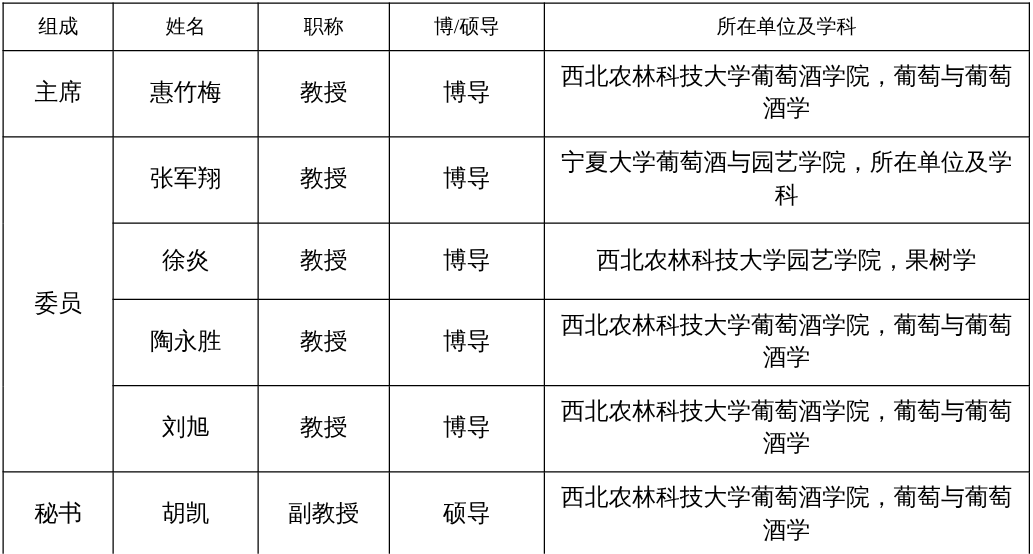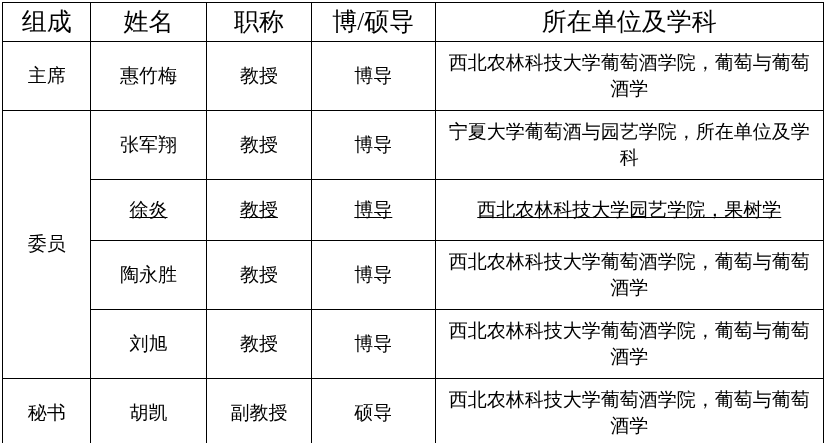--- a/index.html
+++ b/index.html
@@ -29,32 +29,32 @@
   table.committee td {
     border: 1px solid #000000;
     text-align: center;
     vertical-align: middle;
     font-size: 19px;
     line-height: 1.35;
     padding: 4px 4px;
     word-break: break-all;
   }
   table.committee tr.header td {
-    font-size: 25px;
+    font-size: 16px;
     height: 33px;
     padding: 2px 4px;
   }
   .col-role    { width: 88px; }
   .col-name    { width: 115px; }
   .col-title   { width: 105px; }
   .col-degree  { width: 123px; }
   .col-unit    { width: 387px; }
 
   .row-tall td { height: 60px; }
-  .row-short td { height: 52px; text-decoration: underline; }
+  .row-short td { height: 52px; }
   .unit-cell {
     padding-left: 10px;
     padding-right: 10px;
   }
 </style>
 </head>
 <body>
 
 <div class="sheet">
   <table class="committee">

